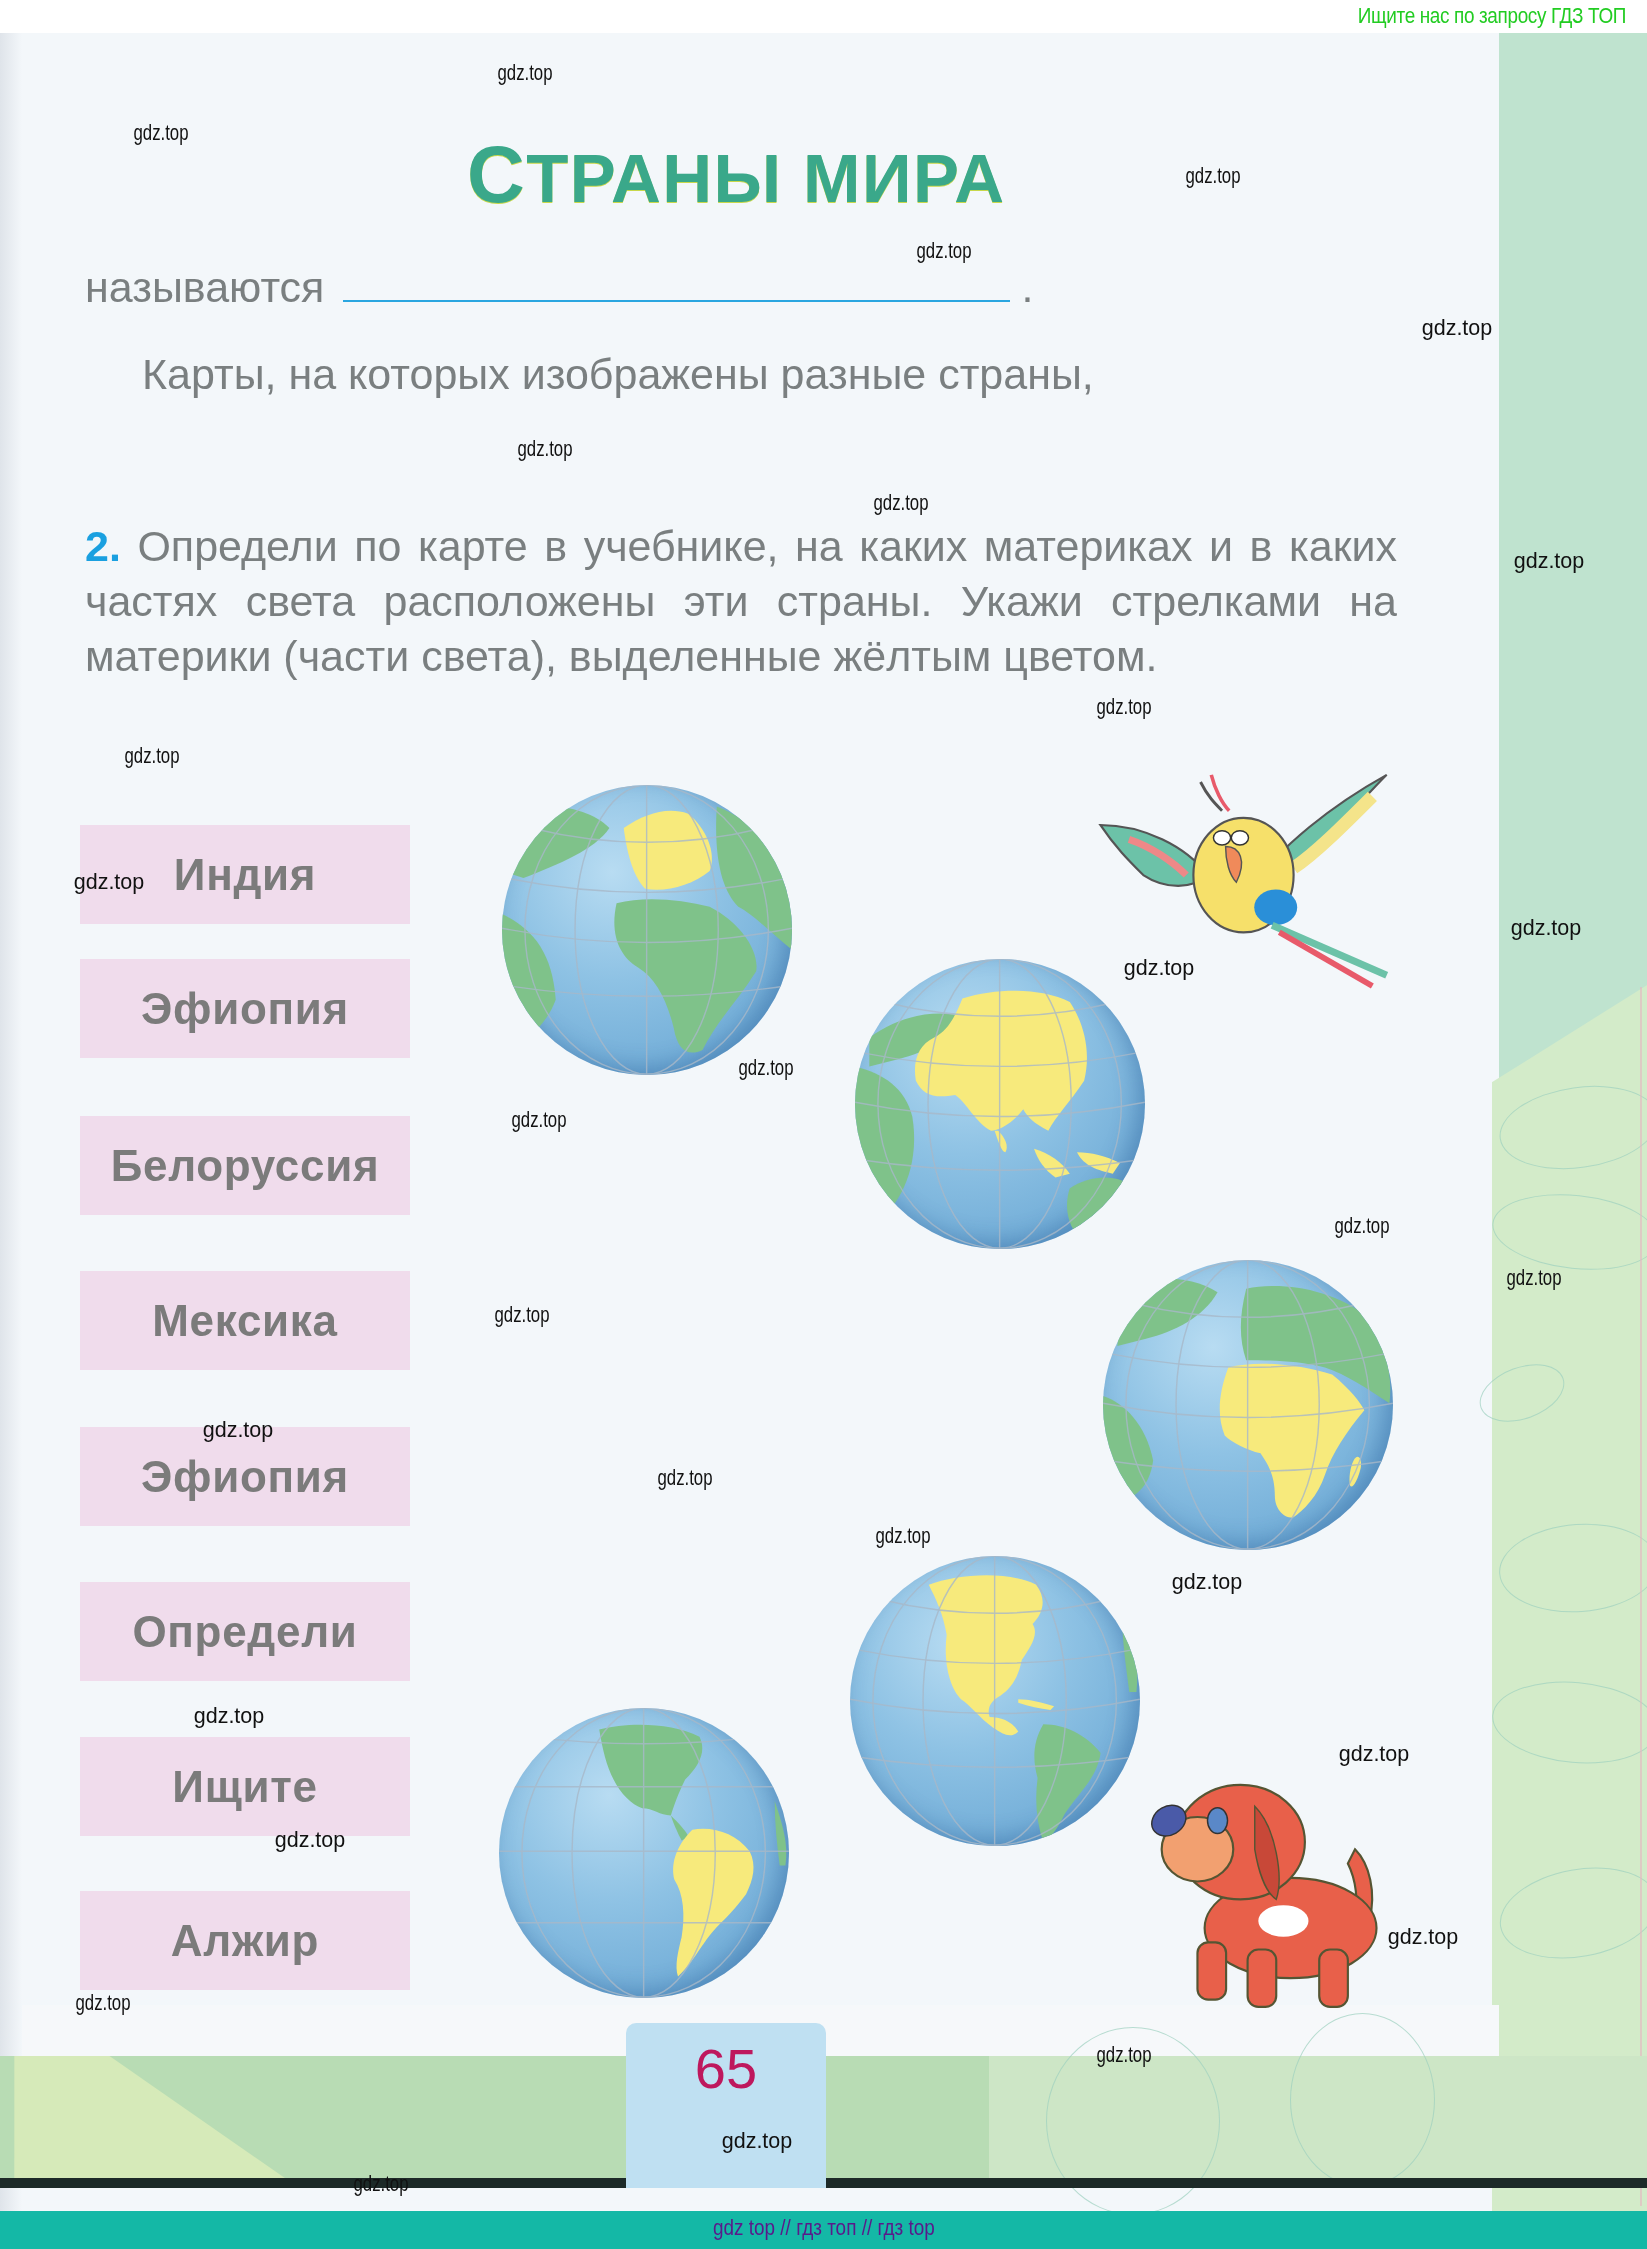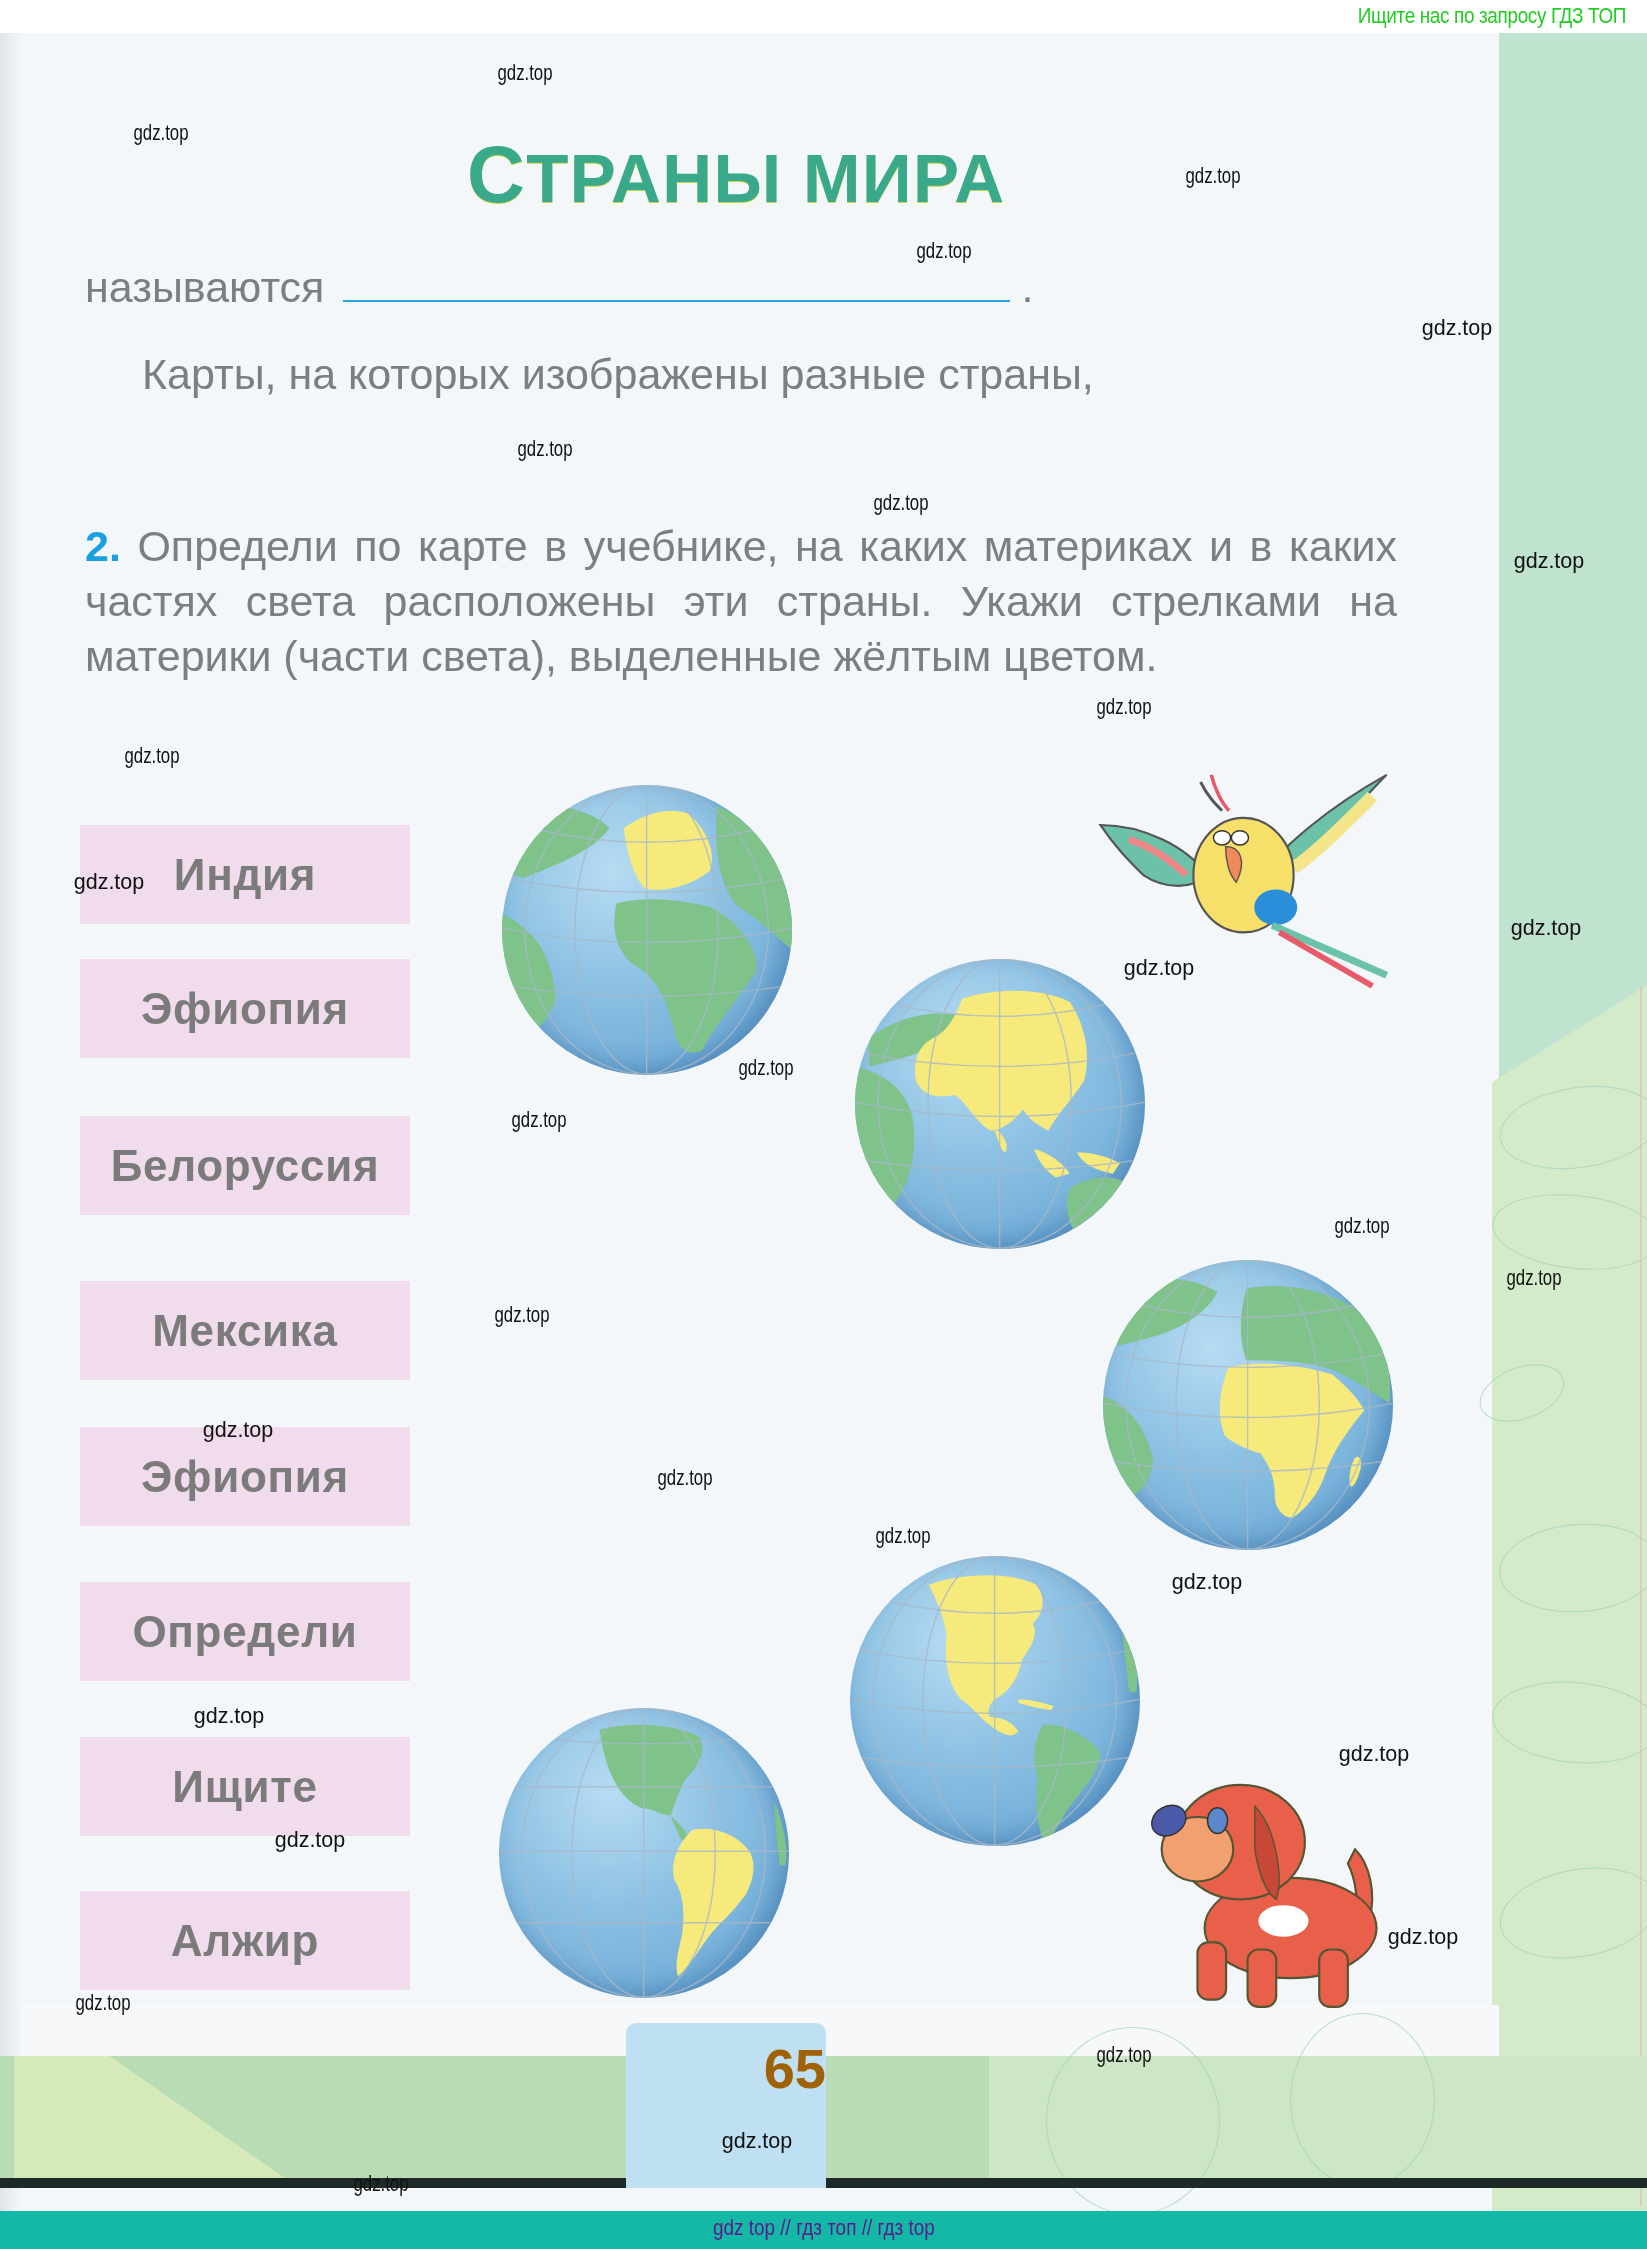--- a/index.html
+++ b/index.html
@@ -13,21 +13,21 @@
   .right-band .edge{position:absolute;right:5.7px;top:954px;width:2.2px;height:1219px;background:#e8b4c2;opacity:.6;}
   .leaf{position:absolute;border:1.4px solid #9cd0bf;border-radius:50%;opacity:.7;}
   .bottom-band{position:absolute;left:0;top:2056px;width:1648px;height:123px;background:#b8dcb4;}
   .bottom-band .tri{position:absolute;left:14.3px;top:0;width:272px;height:123px;background:#d6eab9;clip-path:polygon(0 0,35% 0,100% 100%,0 100%);}
   .bottom-band .leafy{position:absolute;left:989px;top:0;width:658px;height:123px;background:#cde6c6;}
   .white-strip{position:absolute;left:21.5px;top:1972px;width:1477px;height:85px;background:#f6f8fa;}
   .dark-line{position:absolute;left:0;top:2178px;width:1648px;height:10px;background:#1d2a28;}
   .footer{position:absolute;left:0;top:2211px;width:1648px;height:39px;background:#14b8a6;text-align:center;}
   .footer span{display:inline-block;margin-top:4.3px;font-size:22px;color:#5a1a8a;transform:scaleX(0.86);}
   .page-tab{position:absolute;left:626px;top:2023px;width:200px;height:165px;background:#bfe0f2;border-radius:10px 10px 0 0;}
-  .page-tab span{position:absolute;left:0;width:100%;top:13px;text-align:right;font-size:56px;font-weight:bold;color:#a16207;}
+  .page-tab span{position:absolute;left:0;width:100%;top:13px;text-align:center;font-size:56px;font-weight:normal;color:#be185d;}
   .title{position:absolute;left:467px;top:129px;font-size:69px;font-weight:bold;color:#3aa88a;letter-spacing:1.4px;text-shadow:0 1.4px 0 #c8d84a;}
   .title .cap{font-size:80px;}
   .task{position:absolute;left:85px;width:1312px;font-size:43px;color:#7a7f80;line-height:54px;text-align:justify;text-align-last:left;}
   .task .num{color:#1aa0e0;font-weight:bold;}
   .blank{display:inline-block;width:667px;border-bottom:2.9px solid #2aa6e0;margin:0 11.5px 0 18.6px;vertical-align:baseline;height:21.5px;}
   .country{position:absolute;left:80px;width:330px;height:99px;background:#f0dcec;display:flex;align-items:center;justify-content:center;font-size:44px;font-weight:bold;color:#7b7b7b;letter-spacing:0.7px;}
   .globe{position:absolute;width:290px;height:290px;border-radius:50%;overflow:hidden;background:radial-gradient(circle at 38% 30%,#b8dcf2 0%,#8ec2e4 40%,#5f9fcf 100%);box-shadow:inset -7.2px -7.2px 21.5px rgba(30,80,140,.35);}
   .globe svg{position:absolute;left:0;top:0;}
   .wm{position:absolute;font-size:21.5px;color:#111;transform:translate(-50%,-50%);white-space:nowrap;}
   .wm.narrow{font-family:"Liberation Sans",sans-serif;transform:translate(-50%,-50%) scaleX(0.78);}
@@ -83,21 +83,21 @@
 
 <div class="country" style="top:825px;">
     <span>Индия</span>
   </div>
 <div class="country" style="top:959px;">
     <span>Эфиопия</span>
   </div>
 <div class="country" style="top:1116px;">
     <span>Белоруссия</span>
   </div>
-<div class="country" style="top:1271px;margin-top:10px;">
+<div class="country" style="top:1271px;">
     <span>Мексика</span>
   </div>
 <div class="country" style="top:1427px;">
     <span>Эфиопия</span>
   </div>
 <div class="country" style="top:1582px;">
     <span>Определи</span>
   </div>
 <div class="country" style="top:1737px;">
     <span>Ищите</span>

